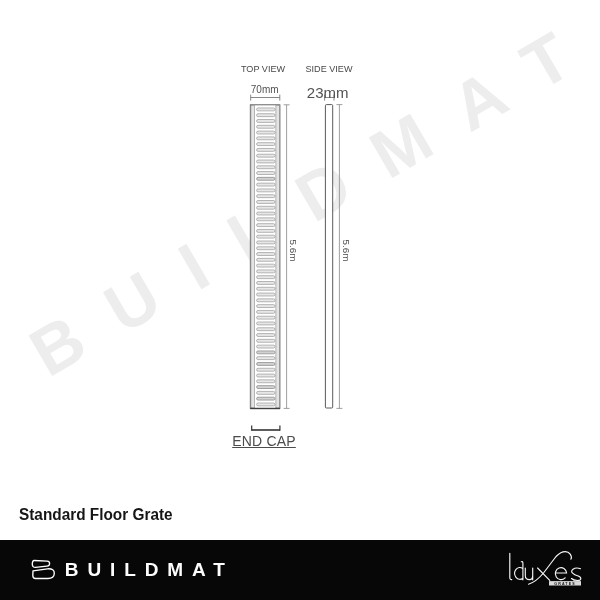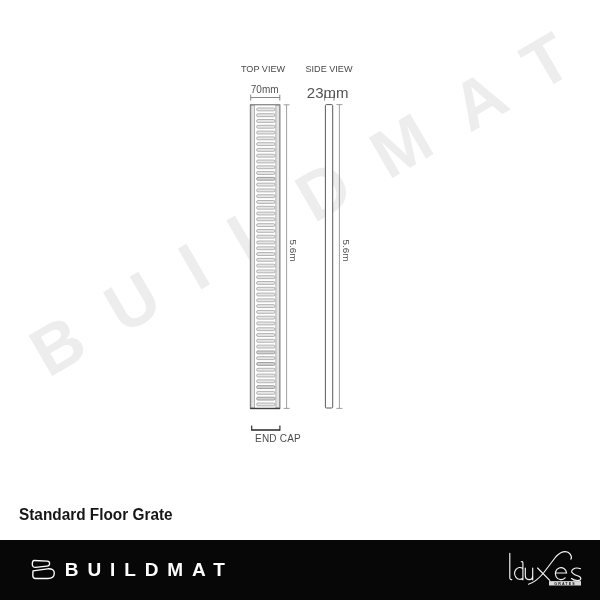--- a/index.html
+++ b/index.html
@@ -98,21 +98,21 @@
     <line x1="279.9" y1="425.4" x2="279.9" y2="430.8" stroke-width="1.2"></line>
   </g>
 </svg>
 
 <div class="lbl c" style="left:213px;top:62.9px;width:100px;font-size:9.9px;letter-spacing:0px;color:#484848;transform:scaleX(0.92);">TOP VIEW</div>
 <div class="lbl c" style="left:279px;top:62.9px;width:100px;font-size:9.9px;letter-spacing:0px;color:#484848;transform:scaleX(0.92);">SIDE VIEW</div>
 <div class="lbl c" style="left:214.7px;top:84.0px;width:100px;font-size:10px;color:#525252;">70mm</div>
 <div class="lbl c" style="left:277.7px;top:84.0px;width:100px;font-size:15px;color:#525252;">23mm</div>
 <div class="lbl c" style="left:242.8px;top:245.3px;width:100px;font-size:9.9px;color:#4d4d4d;transform:rotate(90deg);">5.6m</div>
 <div class="lbl c" style="left:295.8px;top:245.3px;width:100px;font-size:9.9px;color:#4d4d4d;transform:rotate(90deg);">5.6m</div>
-<div class="lbl c" style="left:228px;top:433px;width:100px;font-size:10px;letter-spacing:0.2px;color:#4c4c4c;">END CAP</div>
+<div class="lbl c" style="left:214px;top:433px;width:100px;font-size:14px;letter-spacing:0.2px;color:#4c4c4c;text-decoration:underline;">END CAP</div>
 
 <div class="head">Standard Floor Grate</div>
 
 <div class="footer"></div>
 <svg style="position:absolute;left:28px;top:557px;z-index:5;" width="28" height="23" viewBox="0 0 28 23">
   <g fill="none" stroke="#ffffff" stroke-width="1.35" stroke-linejoin="round">
     <path d="M6.2,3.5 L19.2,4.2 Q21.8,4.5 21.6,6.8 Q21.4,9.2 18.8,9.1 L7.6,10.4 Q4.2,10.5 4.3,7 Q4.4,3.4 6.2,3.5 Z"></path>
     <path d="M5,13.9 L19.5,11.8 Q26.6,11.4 26.3,16.5 Q26,21.5 20,21.5 L7.5,21.5 Q4.8,21.5 4.8,18.5 Z"></path>
   </g>
 </svg>

